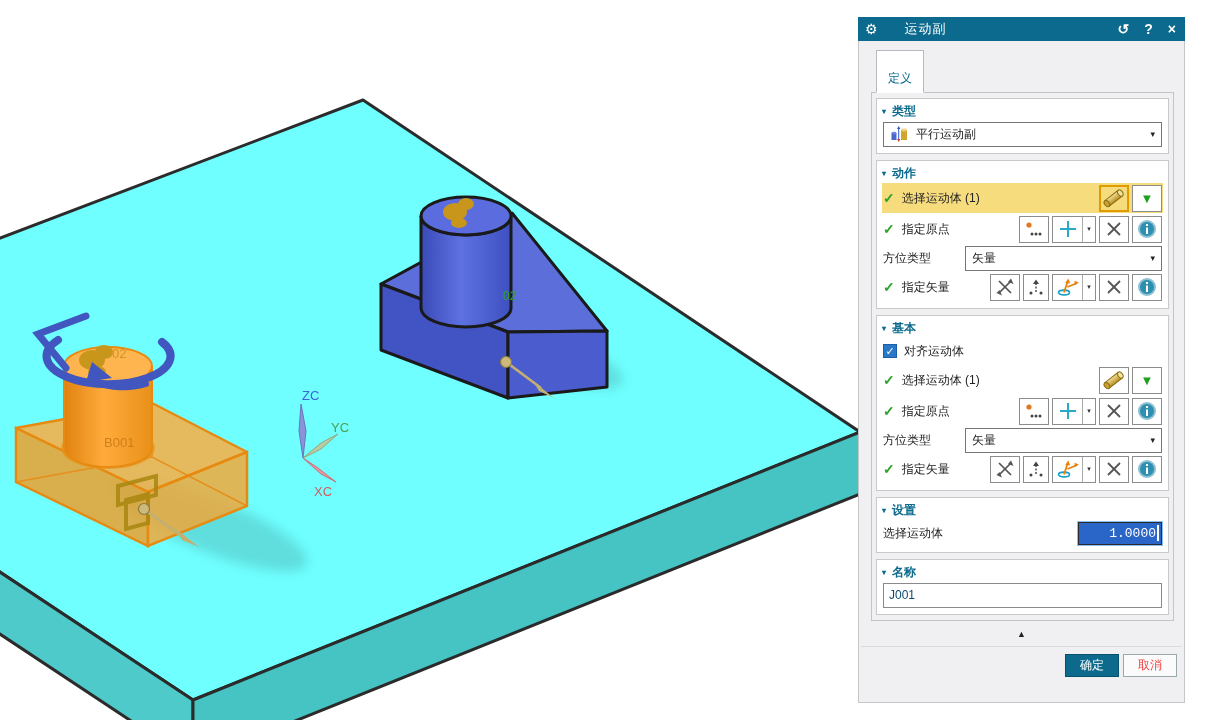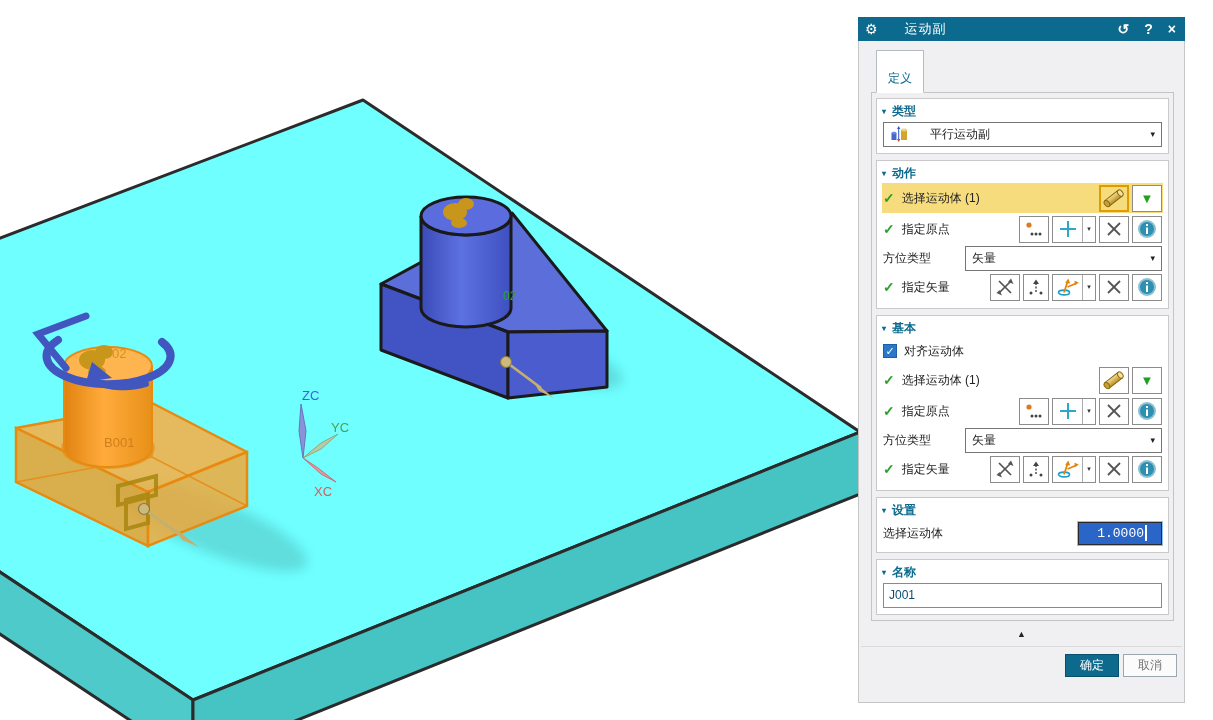--- a/index.html
+++ b/index.html
@@ -44,38 +44,38 @@
           align-items:center; justify-content:center; margin-left:3px; padding:0; cursor:default; }
   .ibtn.narrow { width:26px; }
   .ibtn.active { background:#F7DC7D; border:2px solid #DF9B00; }
   .split { display:flex; align-items:stretch; margin-left:3px; border:1px solid #8C8C8C;
            background:#fff; height:27px; }
   .split .main { width:29px; display:flex; align-items:center; justify-content:center; }
   .split .dd { width:13px; border-left:1px solid #ABABAB; display:flex; align-items:center;
                justify-content:center; font-size:7px; color:#333; }
   .gtri { color:#1FA01F; font-size:13px; }
   .dropdown { flex:1; height:25px; border:1px solid #767676; background:#fff; display:flex;
-              align-items:center; padding:0 6px; gap:20px; font-size:12px; color:#222; }
+              align-items:center; padding:0 6px; gap:6px; font-size:12px; color:#222; }
   .dropdown .dar { margin-left:auto; font-size:9px; color:#222; }
   .checkbox { width:14px; height:14px; background:#2979C8; border:1px solid #1B5FA8; color:#fff;
               font-size:11px; line-height:12px; text-align:center; margin-right:7px; }
   .scalefield { width:84px; height:23px; border:1px solid #2A2A2A; background:#2A65C8; color:#fff;
                 font-size:13px; font-family:"Liberation Mono",monospace; display:flex;
-                align-items:center; justify-content:flex-end; padding-right:14px;
+                align-items:center; justify-content:flex-end; padding-right:2px;
                 box-shadow:0 0 0 1px #8CC0F0; }
   .cursor { width:2px; height:16px; background:#fff; margin-left:1px; }
   .nameinput { width:100%; height:25px; border:1px solid #8A8A8A; font-size:12px; padding:2px 5px;
                font-family:"Liberation Sans",sans-serif; color:#0c4a6e; background:#fff; }
   .collapse { text-align:center; font-size:9px; color:#222; margin-top:8px; }
   .footsep { border-top:1px solid #DADADA; margin:7px 2px 0; }
   .footer { display:flex; justify-content:flex-end; gap:4px; padding:7px 7px 0 0; }
   .btn { min-width:54px; height:23px; font-size:12px; display:flex; align-items:center;
          justify-content:center; cursor:default; }
   .btn.primary { background:#0D6A8C; color:#fff; border:1px solid #09506C; }
-  .btn.secondary { background:#FBFBFB; color:#737373; border:1px solid #9AA8AE; }
+  .btn.secondary { background:#FBFBFB; color:#ef4444; border:1px solid #9AA8AE; }
 </style>
 </head>
 <body>
 
 <svg width="0" height="0" style="position:absolute" aria-hidden="true">
   <defs>
     <linearGradient id="gradO" x1="0" y1="0" x2="1" y2="0">
       <stop offset="0" stop-color="#E08210"></stop>
         <stop offset="0.45" stop-color="#FFAB3C"></stop>
       <stop offset="1" stop-color="#E89018"></stop>

